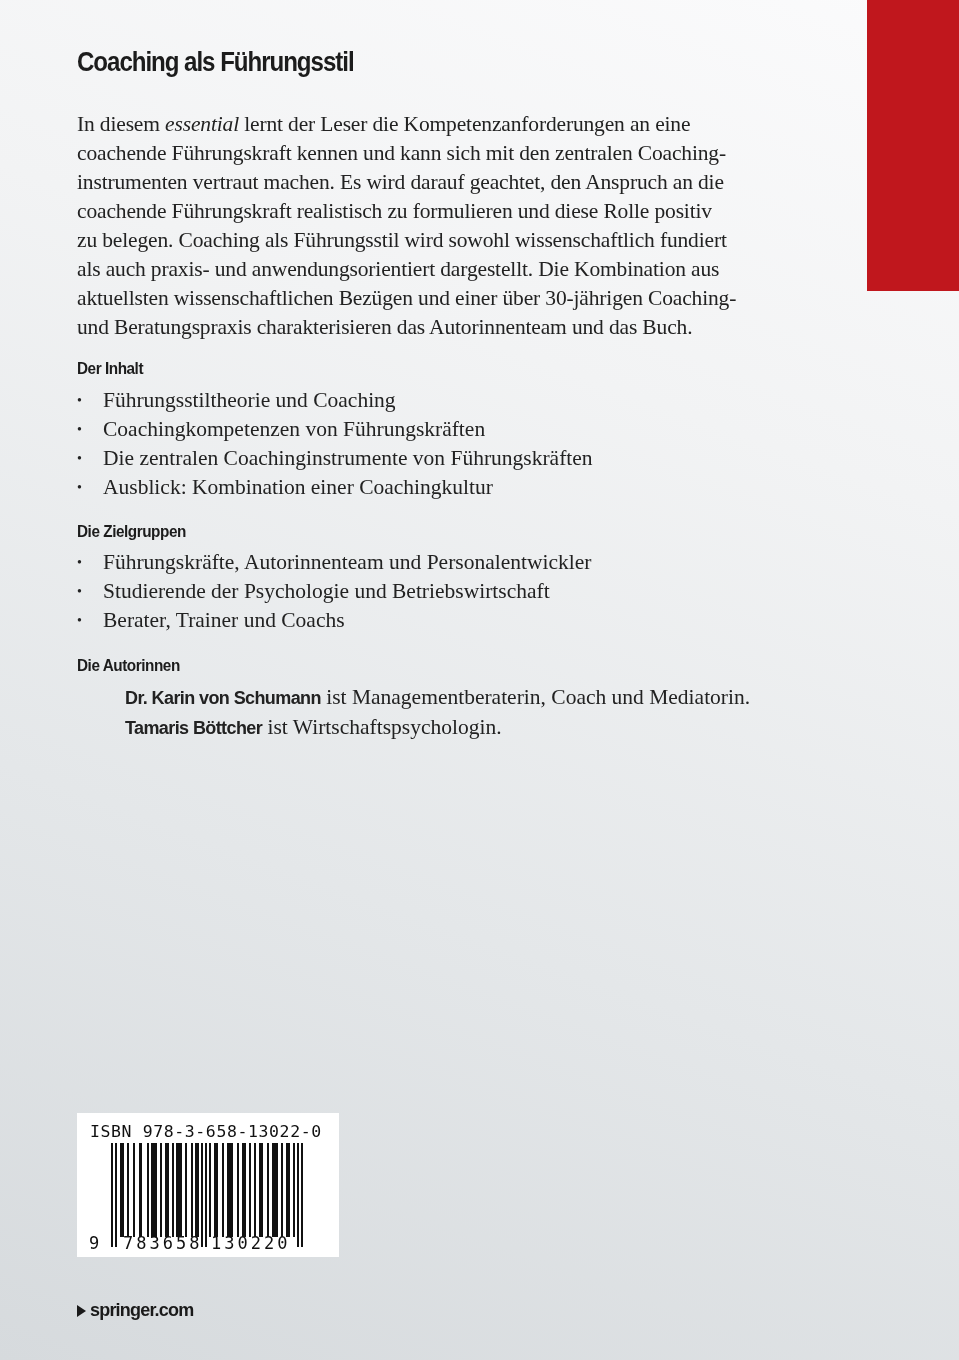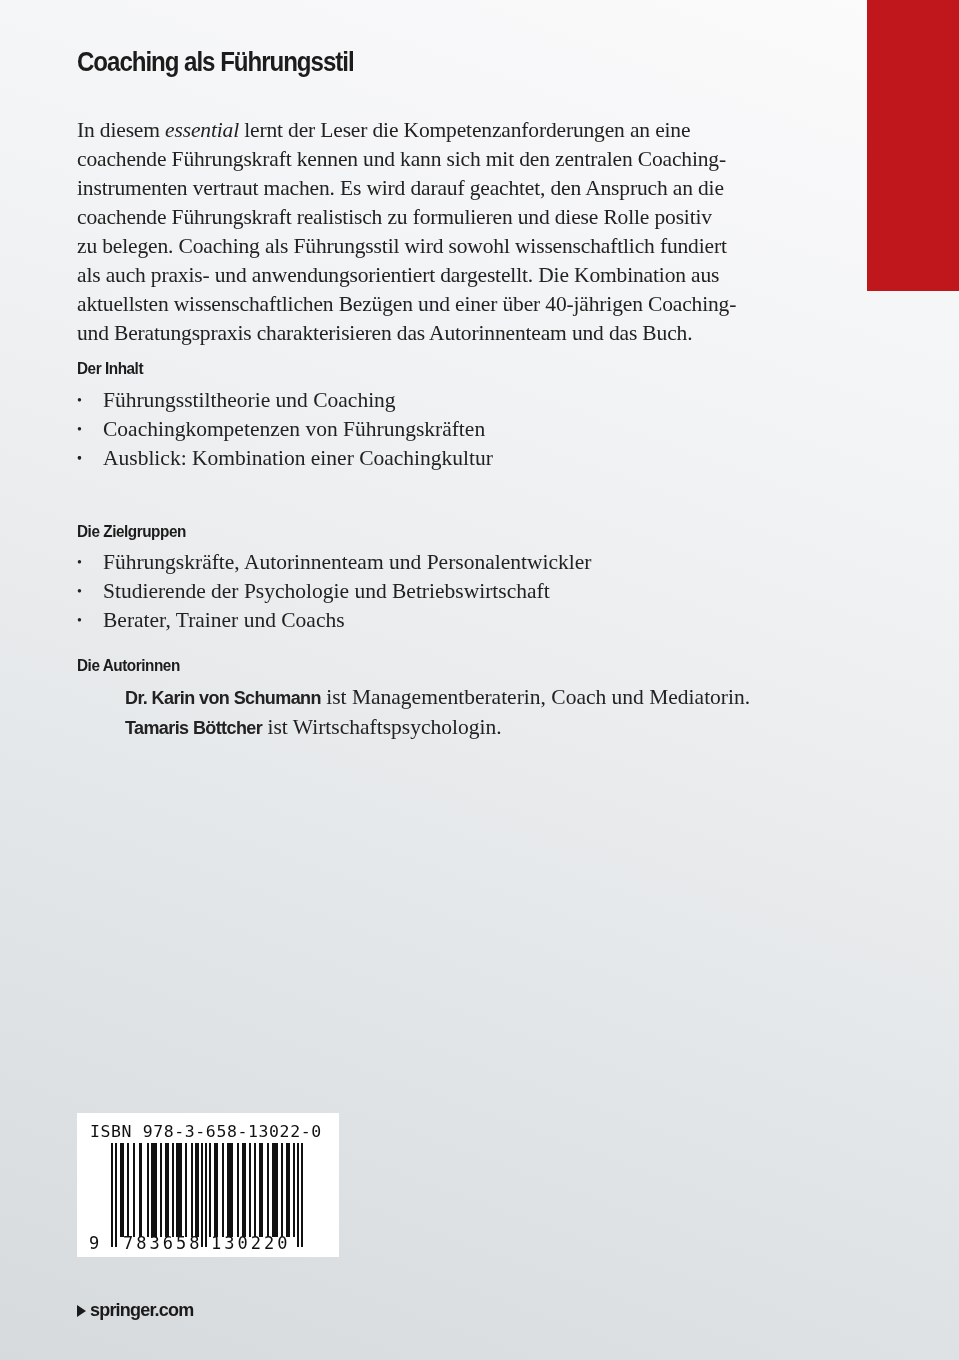--- a/index.html
+++ b/index.html
@@ -16,21 +16,21 @@
     .title {
       position: absolute; top: 46px; left: 0;
       font-family: "Liberation Sans", sans-serif; font-weight: bold;
       font-size: 28px; letter-spacing: -1.2px; transform: scaleX(0.86); transform-origin: left;
       white-space: nowrap; color: #1c1c1c;
     }
     .serif {
       font-family: "Liberation Serif", serif; font-size: 21.5px; color: #222;
     }
     .intro {
-      position: absolute; top: 116px; left: 0; width: 770px;
+      position: absolute; top: 110px; left: 0; width: 770px;
       line-height: 29px; letter-spacing: -0.15px;
     }
     .intro .line { display: block; white-space: nowrap; }
     .intro em { font-style: italic; }
     .heading {
       position: absolute; left: 0;
       font-family: "Liberation Sans", sans-serif; font-weight: bold; font-size: 17px;
       letter-spacing: -0.5px; transform: scaleX(0.9); transform-origin: left; white-space: nowrap;
       color: #1c1c1c;
     }
@@ -73,29 +73,29 @@
 <div class="content">
   <div class="title">Coaching als Führungsstil</div>
 
   <div class="intro serif">
     <span class="line"><span>In diesem </span><em>essential</em><span> lernt der Leser die Kompetenzanforderungen an eine</span></span>
     <span class="line">coachende Führungskraft kennen und kann sich mit den zentralen Coaching-</span>
     <span class="line">instrumenten vertraut machen. Es wird darauf geachtet, den Anspruch an die</span>
     <span class="line">coachende Führungskraft realistisch zu formulieren und diese Rolle positiv</span>
     <span class="line">zu belegen. Coaching als Führungsstil wird sowohl wissenschaftlich fundiert</span>
     <span class="line">als auch praxis- und anwendungsorientiert dargestellt. Die Kombination aus</span>
-    <span class="line">aktuellsten wissenschaftlichen Bezügen und einer über 40-jährigen Coaching-</span>
+    <span class="line">aktuellsten wissenschaftlichen Bezügen und einer über 30-jährigen Coaching-</span>
     <span class="line">und Beratungspraxis charakterisieren das Autorinnenteam und das Buch.</span>
   </div>
 
   <div class="heading" style="top:359px;">Der Inhalt</div>
   <ul class="list serif" style="top:386px;">
     <li><span class="bullet">•</span><span>Führungsstiltheorie und Coaching</span></li>
     <li><span class="bullet">•</span><span>Coachingkompetenzen von Führungskräften</span></li>
-    <li><span class="bullet">•</span></li>
+    <li><span class="bullet">•</span><span>Die zentralen Coachinginstrumente von Führungskräften</span></li>
     <li><span class="bullet">•</span><span>Ausblick: Kombination einer Coachingkultur</span></li>
   </ul>
 
   <div class="heading" style="top:522px;">Die Zielgruppen</div>
   <ul class="list serif" style="top:548px;">
     <li><span class="bullet">•</span><span>Führungskräfte, Autorinnenteam und Personalentwickler</span></li>
     <li><span class="bullet">•</span><span>Studierende der Psychologie und Betriebswirtschaft</span></li>
     <li><span class="bullet">•</span><span>Berater, Trainer und Coachs</span></li>
   </ul>
 

